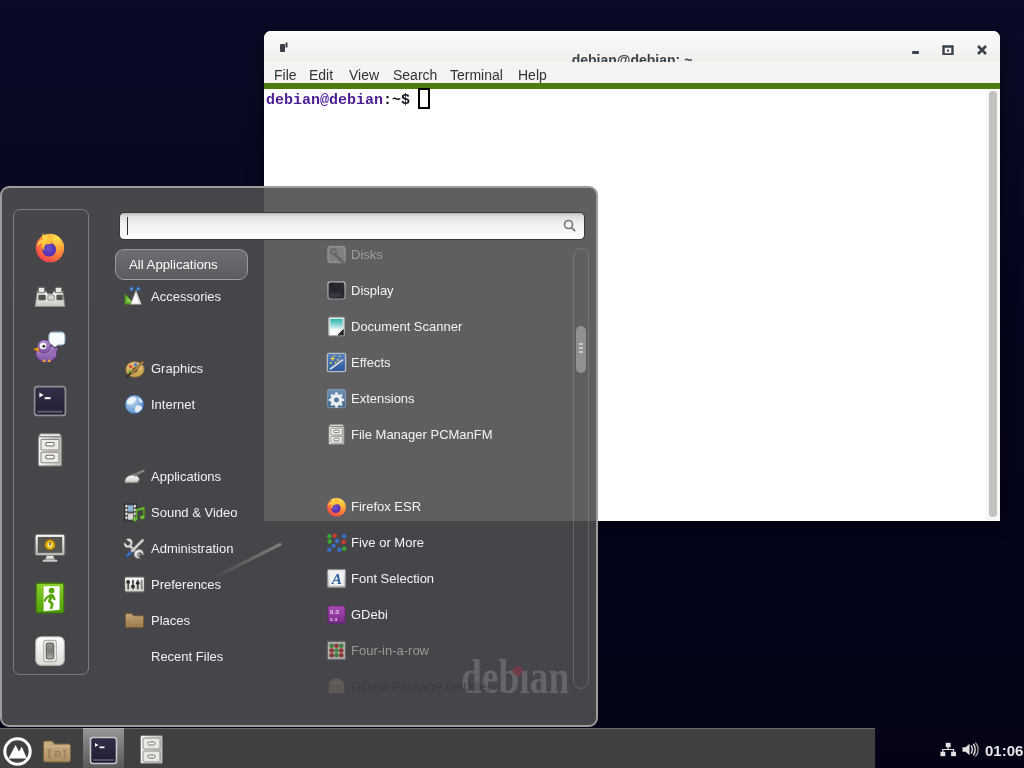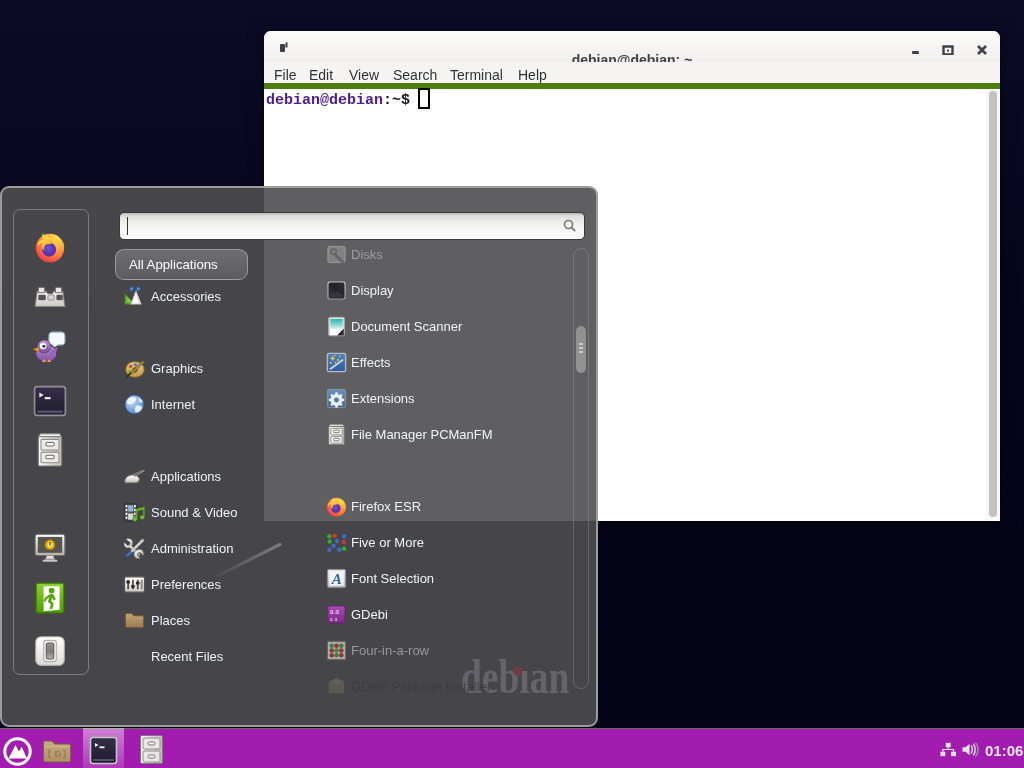--- a/index.html
+++ b/index.html
@@ -40,21 +40,21 @@
 .app .ic { position:absolute; left:0; top:0; width:23px; height:23px; }
 .app .tx { position:absolute; left:26px; top:4px; }
 #mscroll { left:571px; top:60px; width:16px; height:628px; }
 #mscroll-track { left:0; top:0; width:16px; height:441px; border:1px solid rgba(180,180,180,0.28); border-radius:8px; }
 #mscroll-handle { left:3px; top:78px; width:10px; height:47px; border-radius:5px; background:#919191; }
 #debianwm { left:459px; top:465px; font-family:"Liberation Serif",serif; font-size:48px; line-height:48px; font-weight:bold; color:#64646a; transform:scaleX(0.78); transform-origin:left top; }
 #idot { left:511px; top:478px; width:10px; height:10px; border-radius:50%; background:#6f3d46; }
 #wline { left:214px; top:387px; width:73px; height:2.5px; background:linear-gradient(90deg, rgba(200,200,190,0.04), rgba(205,205,195,0.42)); transform:rotate(-26.6deg); transform-origin:left center; border-radius:2px; }
 
 
-#taskbar { left:0; top:728px; width:1024px; height:40px; background:#a21caf; border-top:1px solid #69696c; }
+#taskbar { left:0; top:728px; width:875px; height:40px; background:#404040; border-top:1px solid #69696c; }
 #taskterm-bg { left:83px; top:-1px; width:41px; height:41px; background:linear-gradient(180deg,rgba(255,255,255,0.45),rgba(255,255,255,0.12)); }
 #clock { left:985px; top:13px; font-size:15px; font-weight:bold; color:#e7e7ea; }
 </style>
 </head>
 <body>
 
 <div id="term" class="abs">
   <div id="titlebar" class="abs">
     <div id="title" class="abs">debian@debian: ~</div>
     <div id="ticon" class="abs"></div>

